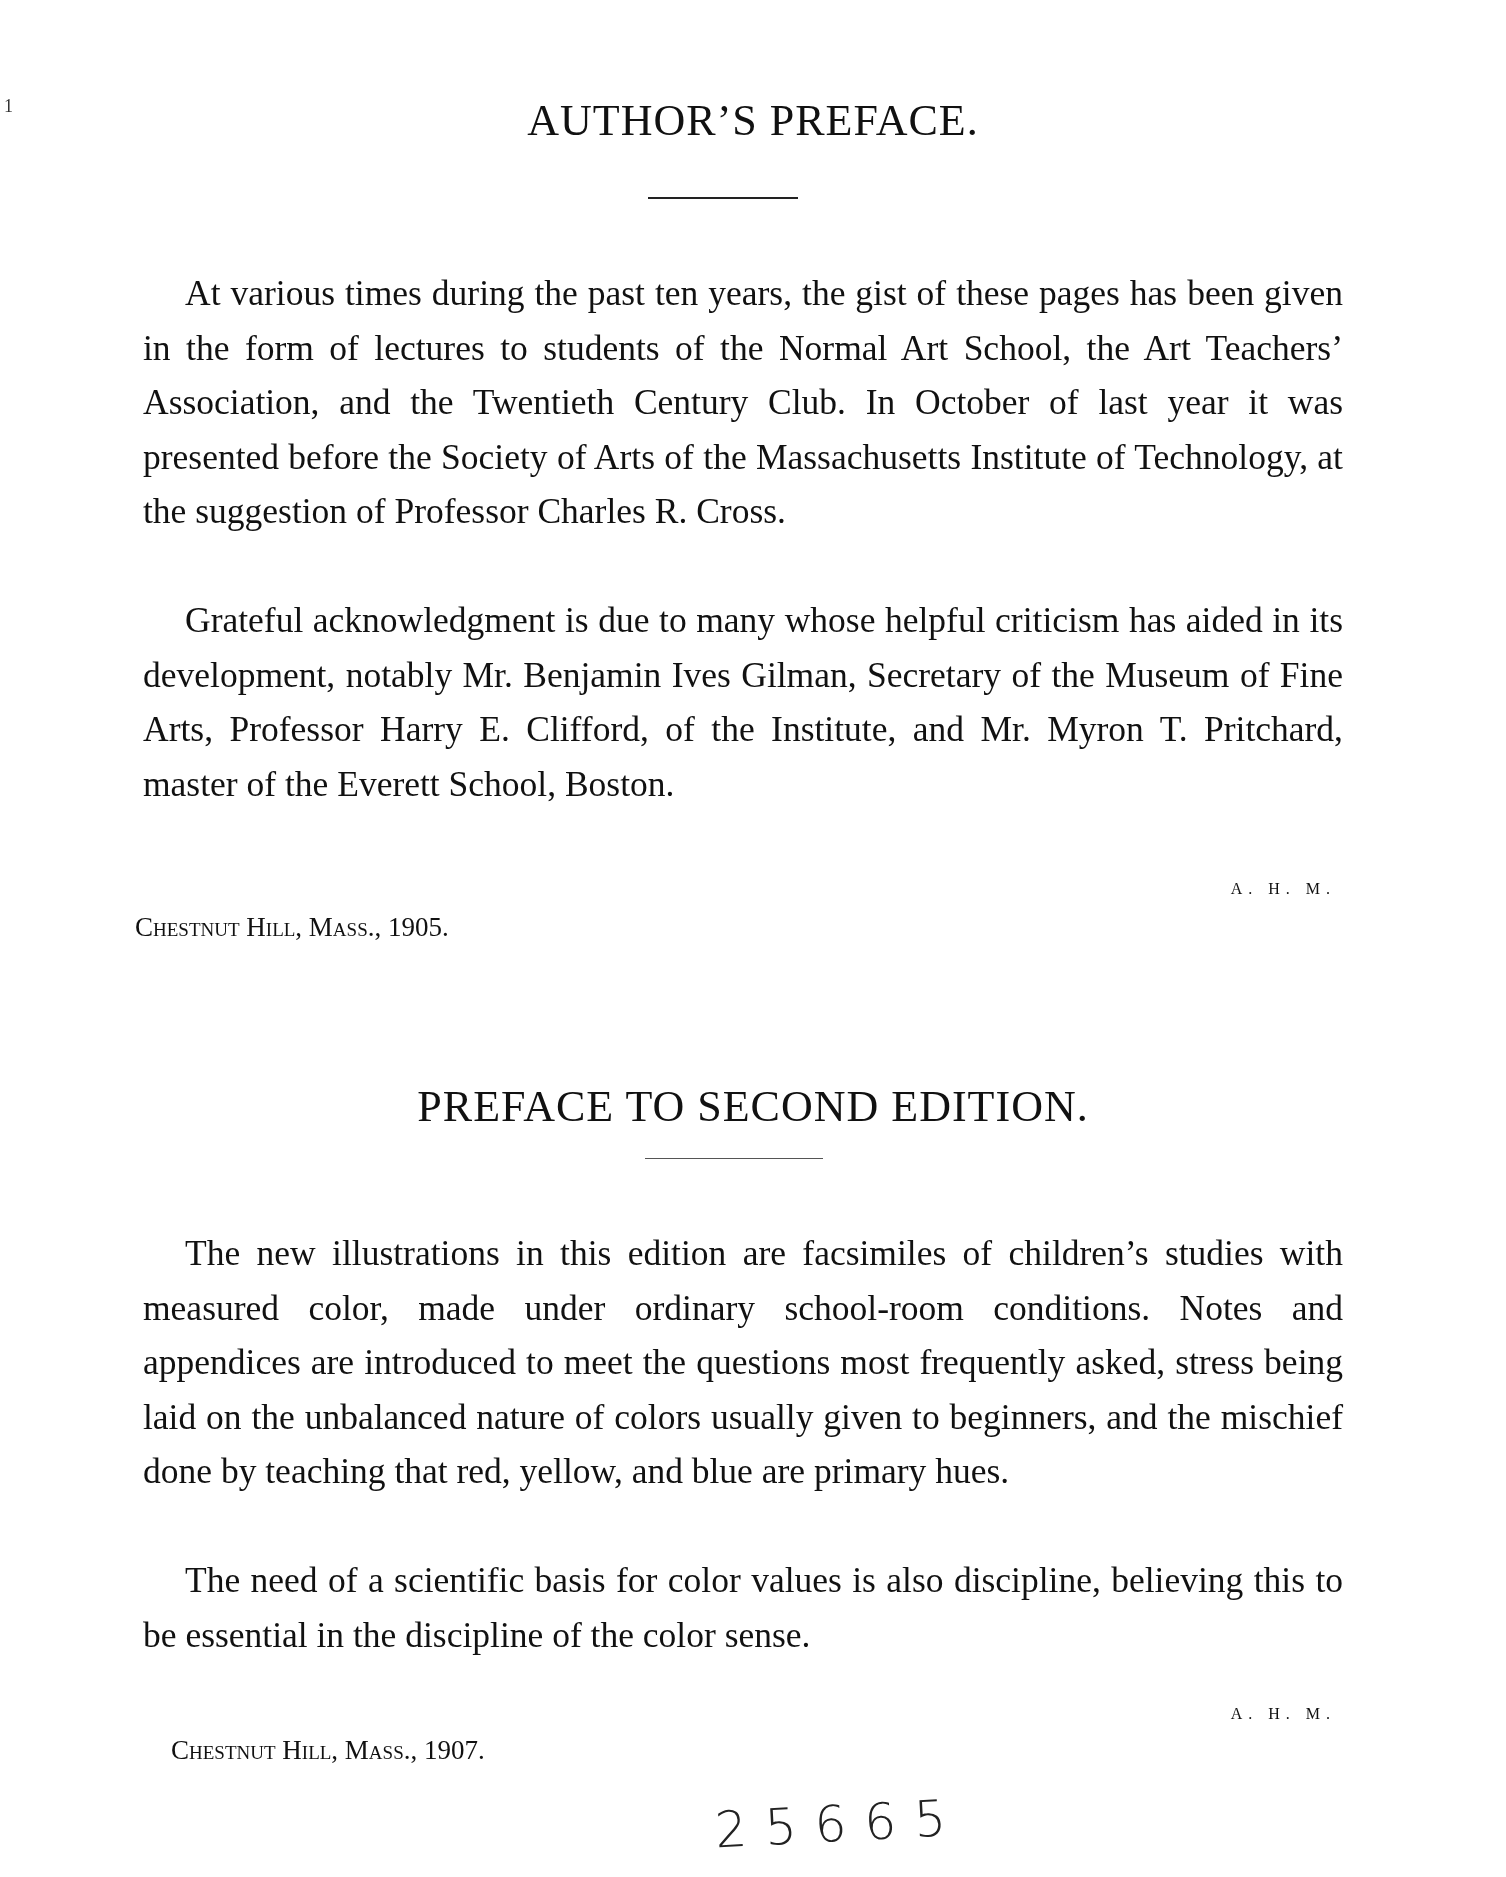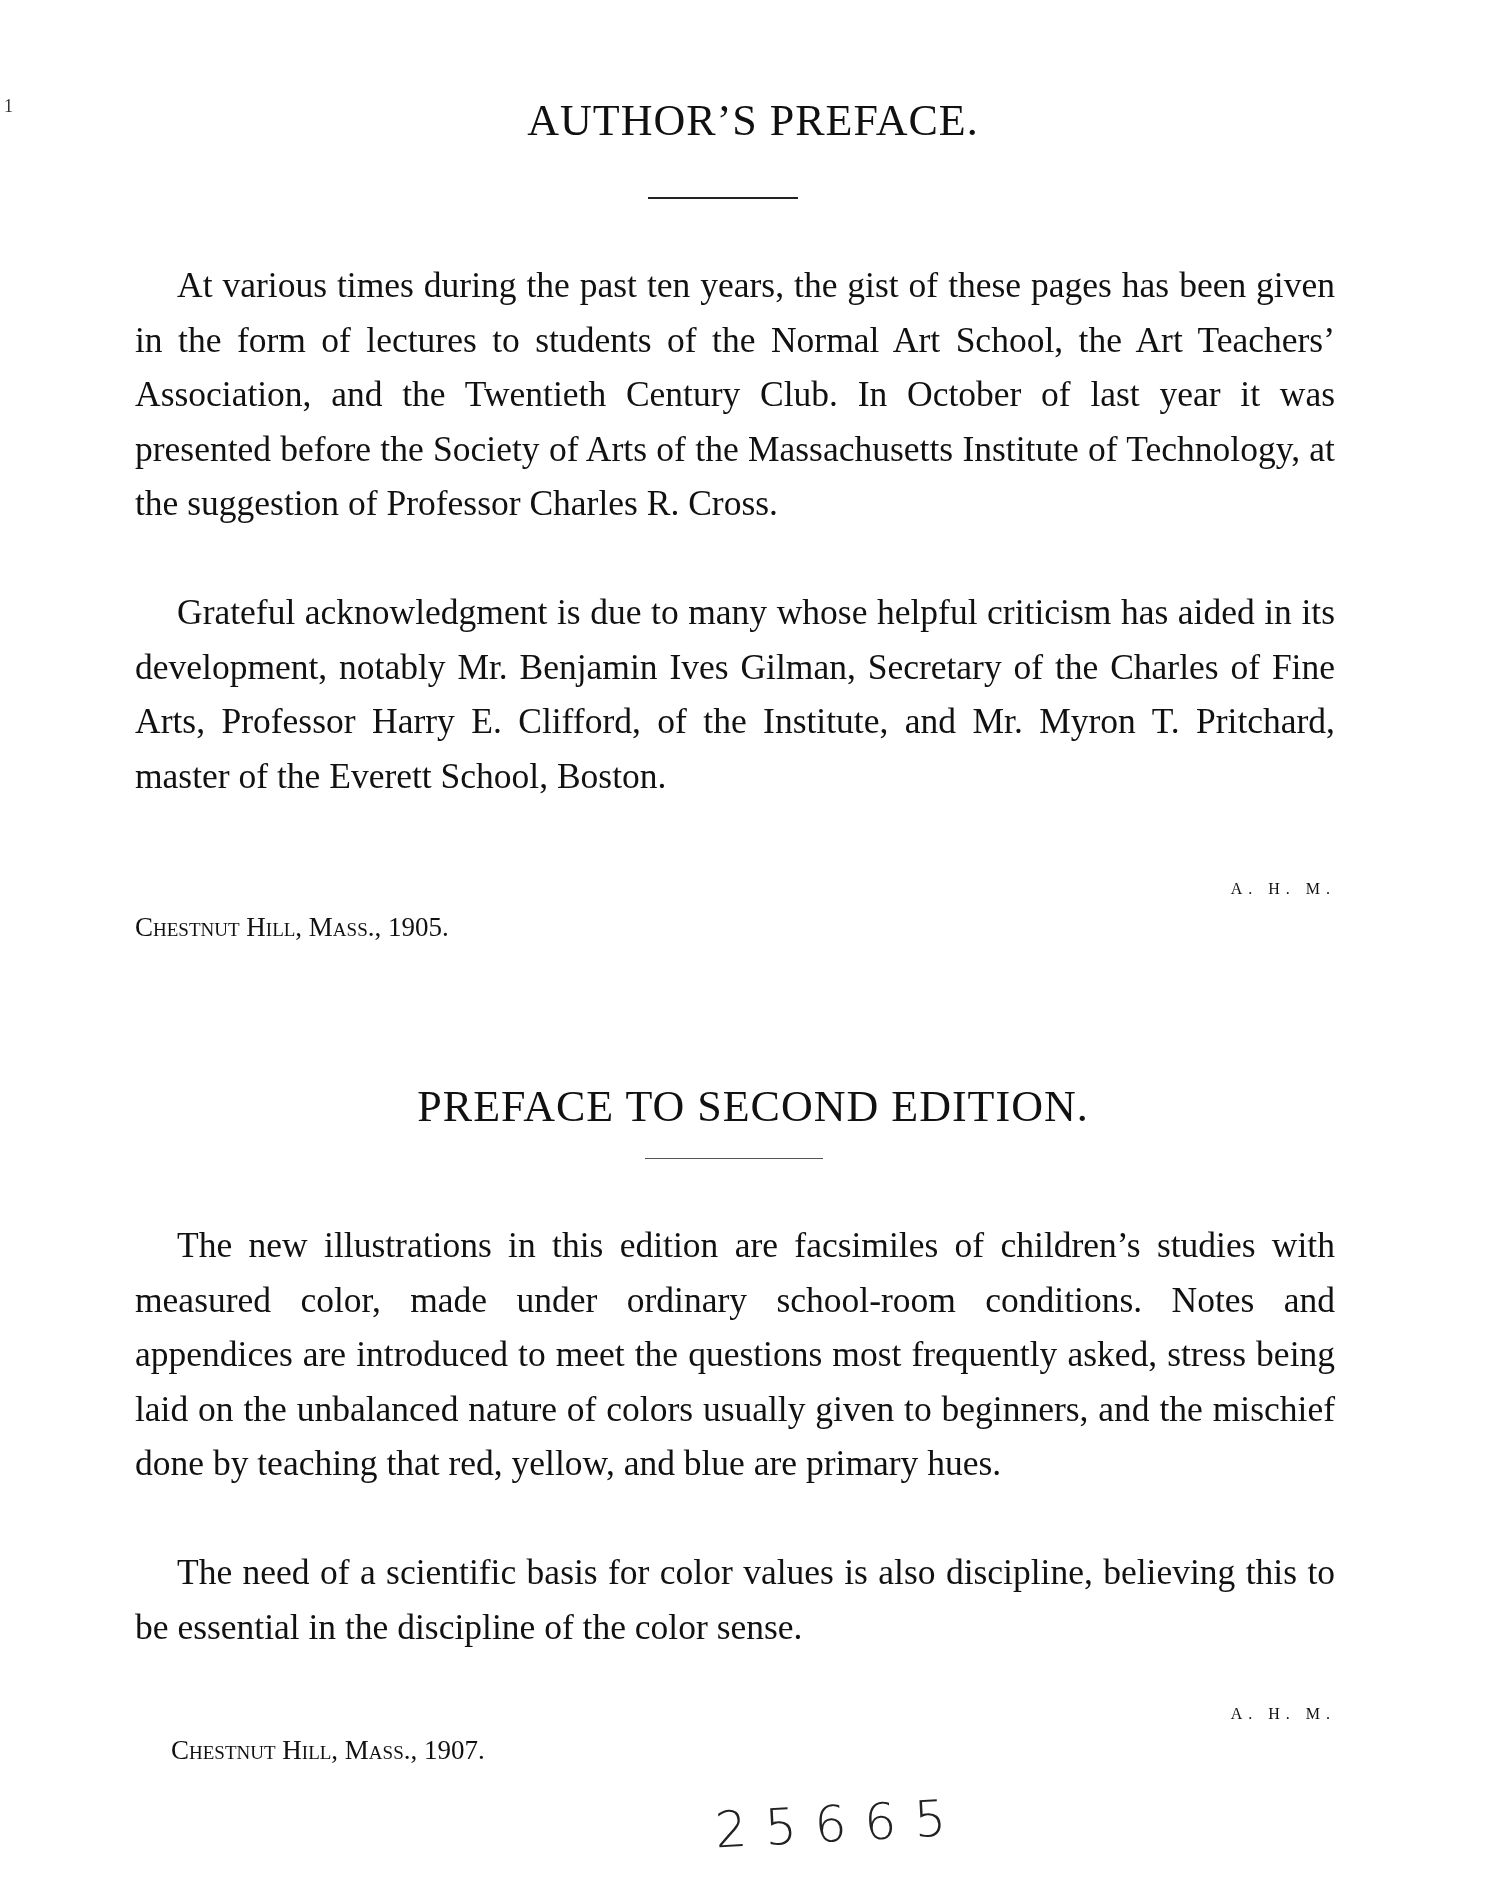--- a/index.html
+++ b/index.html
@@ -2,38 +2,38 @@
 <html><head>
 <meta charset="utf-8">
 <style>
   html, body { margin: 0; padding: 0; background: #ffffff; }
   body { width: 1506px; height: 1877px; position: relative; overflow: hidden;
          font-family: "Liberation Serif", "DejaVu Serif", serif; color: #111; }
   .heading { position: absolute; left: 0; width: 1506px; text-align: center;
              font-size: 44px; letter-spacing: 1px; font-weight: normal; margin: 0; }
   .rule { position: absolute; height: 2px; background: #222; }
   .para { position: absolute; left: 135px; width: 1200px; font-size: 35.5px;
-          line-height: 54.5px; text-align: justify; margin: 0; text-indent: 42px; }
+          line-height: 54.5px; text-align: justify; margin: 8px; text-indent: 42px; }
   .sig { position: absolute; right: 170px; font-size: 16px; letter-spacing: 6px; }
   .place { position: absolute; left: 135px; font-size: 27px; }
   .place .sc { font-variant: small-caps; }
   .handnum { position: absolute; left: 715px; top: 1795px; font-family: "DejaVu Sans", sans-serif;
              font-size: 50px; letter-spacing: 18px; transform: rotate(-3deg); color: #222; font-weight: 300; }
   .margin-mark { position: absolute; left: 4px; font-size: 18px; color: #333; }
 </style>
 </head>
 <body>
 
 <span class="margin-mark" style="top:96px;">1</span>
 
 <h1 class="heading" style="top:95px;">AUTHOR’S PREFACE.</h1>
 <div class="rule" style="left:648px; width:150px; top:197px;"></div>
 
 <p class="para" style="top:258px;">At various times during the past ten years, the gist of these pages has been given in the form of lectures to students of the Normal Art School, the Art Teachers’ Association, and the Twentieth Century Club. In October of last year it was presented before the Society of Arts of the Massachusetts Institute of Technology, at the suggestion of Professor Charles R. Cross.</p>
-<p class="para" style="top:585px;">Grateful acknowledgment is due to many whose helpful criticism has aided in its development, notably Mr. Benjamin Ives Gilman, Secretary of the Charles of Fine Arts, Professor Harry E. Clifford, of the Institute, and Mr. Myron T. Pritchard, master of the Everett School, Boston.</p>
+<p class="para" style="top:585px;">Grateful acknowledgment is due to many whose helpful criticism has aided in its development, notably Mr. Benjamin Ives Gilman, Secretary of the Museum of Fine Arts, Professor Harry E. Clifford, of the Institute, and Mr. Myron T. Pritchard, master of the Everett School, Boston.</p>
 
 <div class="sig" style="top:880px;">A. H. M.</div>
 <div class="place" style="top:912px;">
   <span class="sc">Chestnut Hill, Mass.,</span>
   <span>1905.</span>
 </div>
 
 <h1 class="heading" style="top:1081px;">PREFACE TO SECOND EDITION.</h1>
 <div class="rule" style="left:645px; width:178px; top:1158px; height:1px; background:#555;"></div>
 

